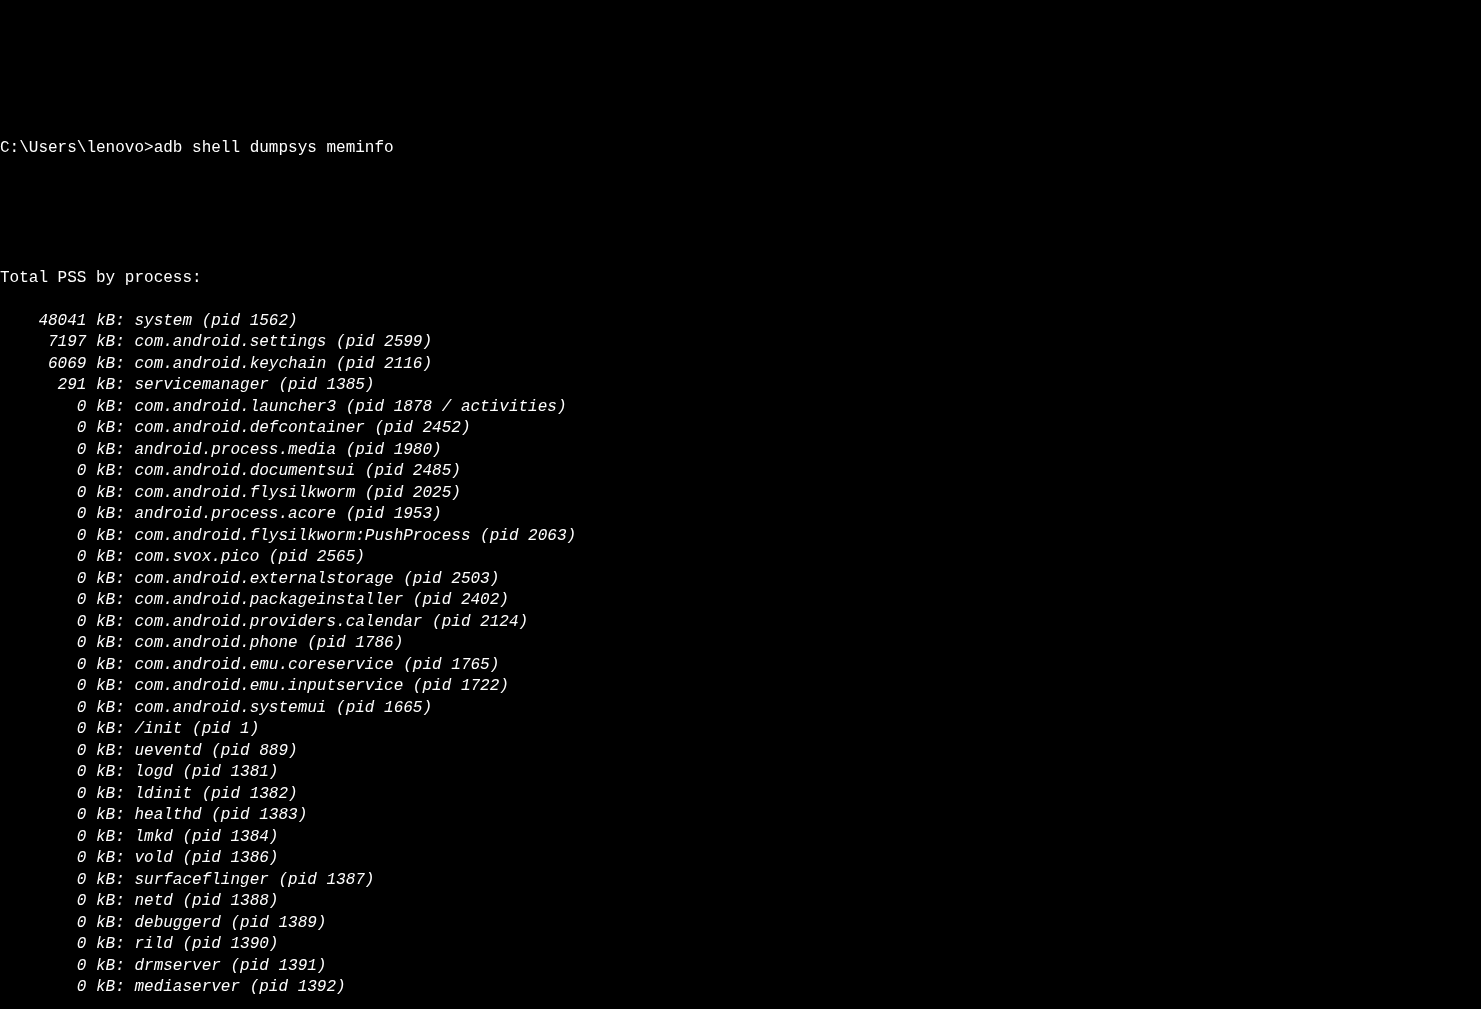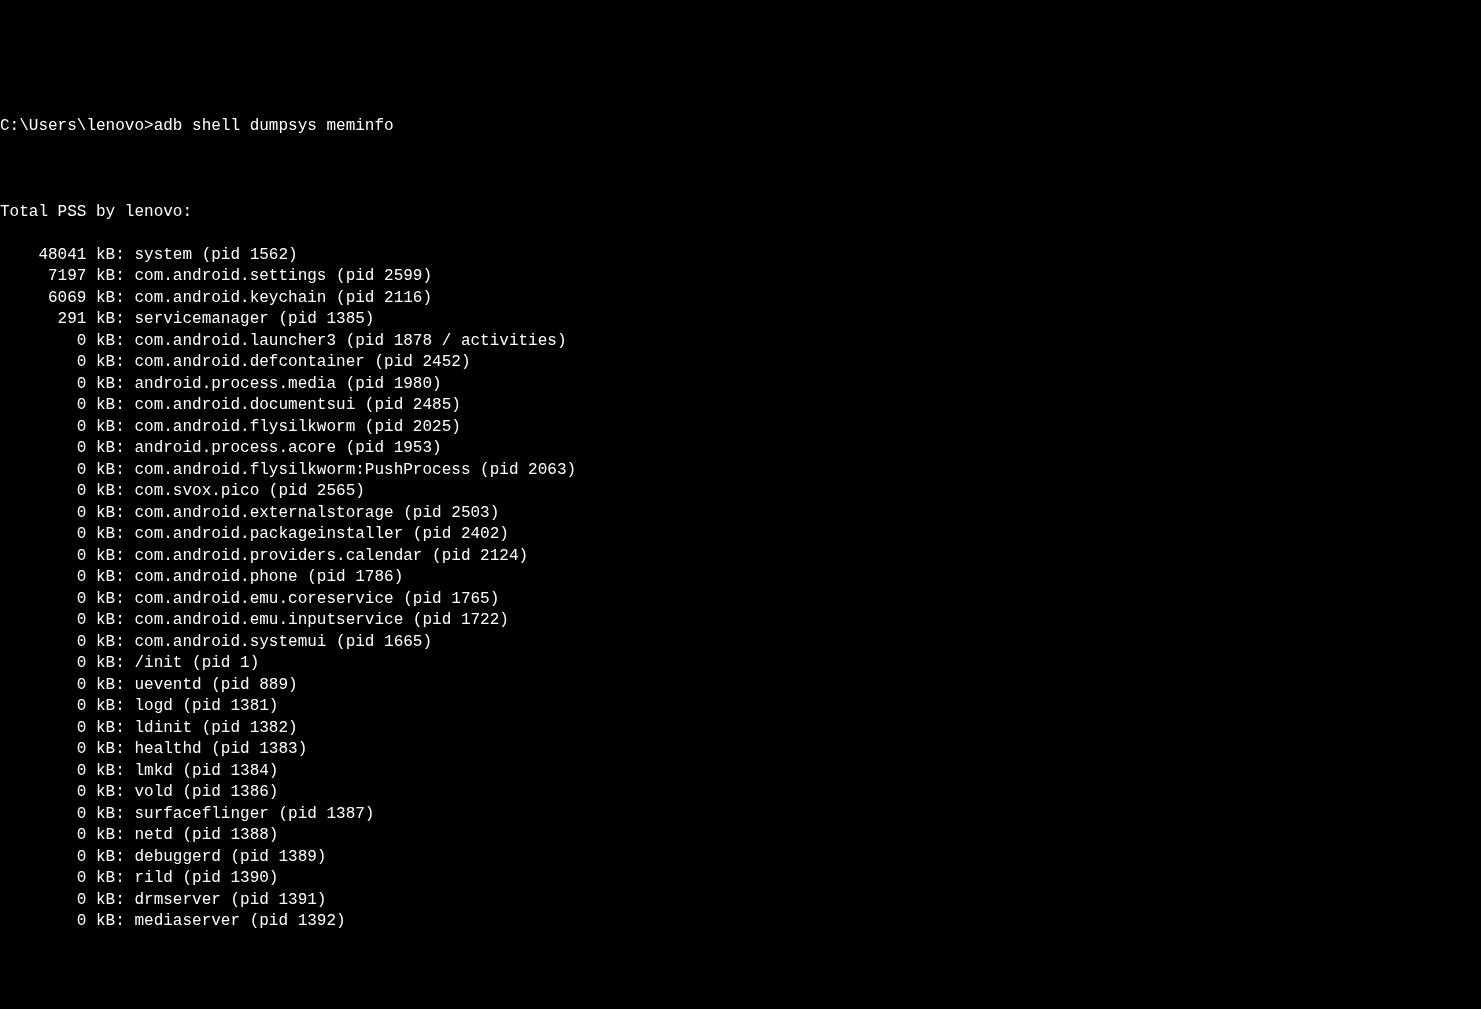--- a/index.html
+++ b/index.html
@@ -14,31 +14,33 @@
       font-size: 16px;
       line-height: 21.5px;
       padding: 8px 0 0 0;
       white-space: pre;
       overflow: hidden;
       width: 1481px;
       height: 1009px;
     }
     .terminal-line {
       white-space: pre;
+      margin-top: 22px;
     }
     .process-line {
       white-space: pre;
+      font-style: italic;
     }
   </style>
 </head>
 <body>
 
 
 
 <div>
 <div class="terminal-line"><span>C:\Users\lenovo&gt;</span><span>adb shell dumpsys meminfo</span></div>
 <div class="terminal-line"> </div>
-<div class="terminal-line">Total PSS by lenovo:</div>
+<div class="terminal-line">Total PSS by process:</div>
 <div id="process-list"><div class="process-line">    48041 kB: system (pid 1562)</div><div class="process-line">     7197 kB: com.android.settings (pid 2599)</div><div class="process-line">     6069 kB: com.android.keychain (pid 2116)</div><div class="process-line">      291 kB: servicemanager (pid 1385)</div><div class="process-line">        0 kB: com.android.launcher3 (pid 1878 / activities)</div><div class="process-line">        0 kB: com.android.defcontainer (pid 2452)</div><div class="process-line">        0 kB: android.process.media (pid 1980)</div><div class="process-line">        0 kB: com.android.documentsui (pid 2485)</div><div class="process-line">        0 kB: com.android.flysilkworm (pid 2025)</div><div class="process-line">        0 kB: android.process.acore (pid 1953)</div><div class="process-line">        0 kB: com.android.flysilkworm:PushProcess (pid 2063)</div><div class="process-line">        0 kB: com.svox.pico (pid 2565)</div><div class="process-line">        0 kB: com.android.externalstorage (pid 2503)</div><div class="process-line">        0 kB: com.android.packageinstaller (pid 2402)</div><div class="process-line">        0 kB: com.android.providers.calendar (pid 2124)</div><div class="process-line">        0 kB: com.android.phone (pid 1786)</div><div class="process-line">        0 kB: com.android.emu.coreservice (pid 1765)</div><div class="process-line">        0 kB: com.android.emu.inputservice (pid 1722)</div><div class="process-line">        0 kB: com.android.systemui (pid 1665)</div><div class="process-line">        0 kB: /init (pid 1)</div><div class="process-line">        0 kB: ueventd (pid 889)</div><div class="process-line">        0 kB: logd (pid 1381)</div><div class="process-line">        0 kB: ldinit (pid 1382)</div><div class="process-line">        0 kB: healthd (pid 1383)</div><div class="process-line">        0 kB: lmkd (pid 1384)</div><div class="process-line">        0 kB: vold (pid 1386)</div><div class="process-line">        0 kB: surfaceflinger (pid 1387)</div><div class="process-line">        0 kB: netd (pid 1388)</div><div class="process-line">        0 kB: debuggerd (pid 1389)</div><div class="process-line">        0 kB: rild (pid 1390)</div><div class="process-line">        0 kB: drmserver (pid 1391)</div><div class="process-line">        0 kB: mediaserver (pid 1392)</div></div>
 </div>
 
 
 
 
 </body></html>

